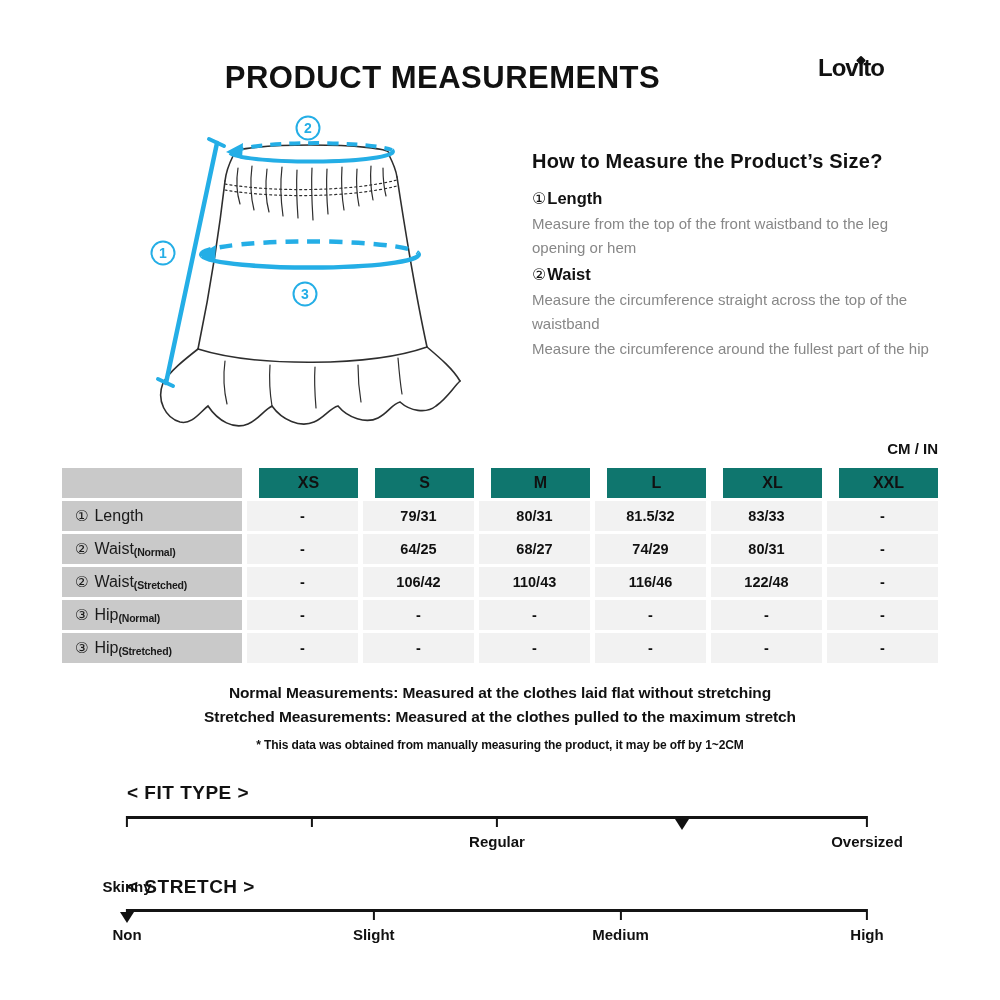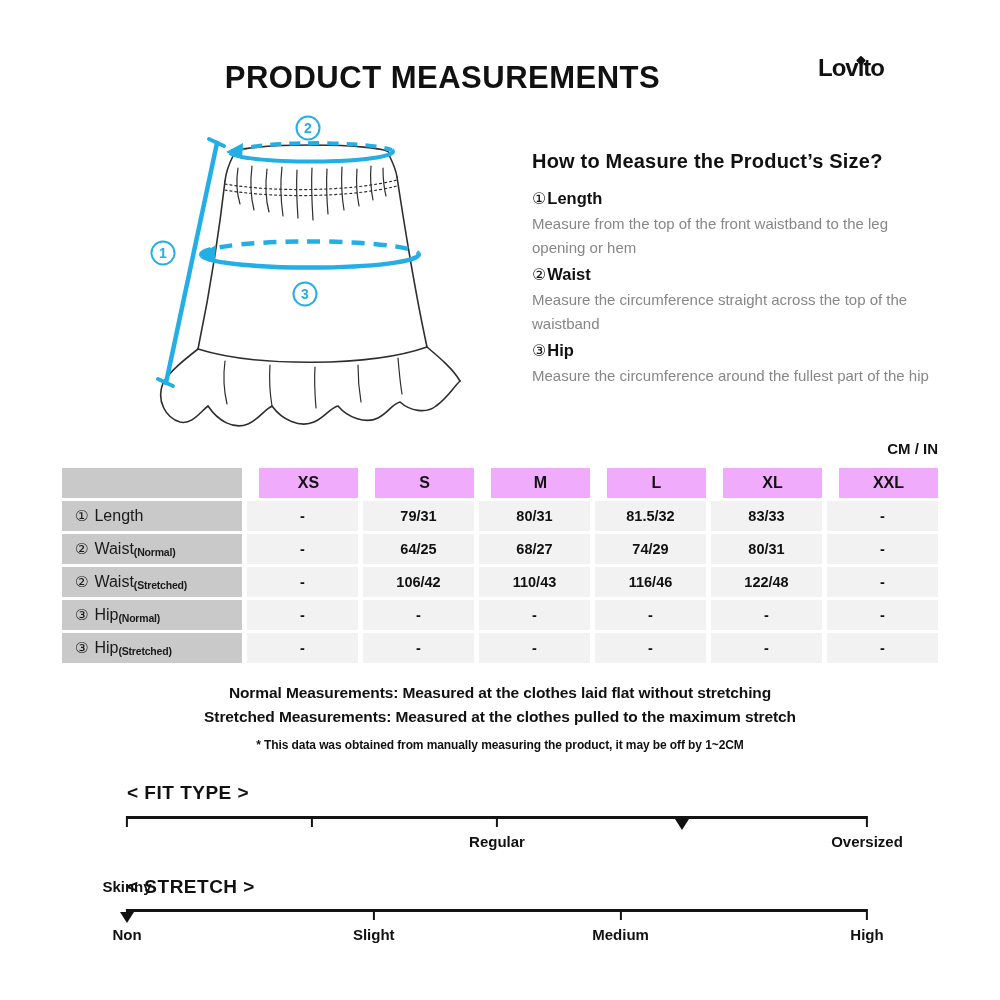--- a/index.html
+++ b/index.html
@@ -21,21 +21,21 @@
   .howto .term { font-size:16.5px; font-weight:700; line-height:26px; }
   .howto .term .cnum { font-size:16px; font-weight:400; margin-right:1px; }
   .howto .desc { font-size:15px; color:#878787; line-height:23.5px; margin-bottom:2px; }
 
   .unit-label { top:440px; right:62px; font-size:15px; font-weight:800; }
 
   
   .size-table { top:468px; left:62px; width:876px; display:grid;
     grid-template-columns:180px repeat(6,1fr); column-gap:5px; row-gap:3px; }
   .size-table .cell { height:30px; display:flex; align-items:center; justify-content:center; }
-  .size-table .head { background:#f0abfc; font-weight:700; font-size:16px;margin-left:12px; }
+  .size-table .head { background:#0f766e; font-weight:700; font-size:16px;margin-left:12px; }
   .size-table .corner { background:#c9c9c9; }
   .size-table .rowlabel { background:#c9c9c9; justify-content:flex-start; padding-left:13px;
     font-size:16px; font-weight:400; color:#1a1a1a; }
   .size-table .rowlabel .cnum { margin-right:6px; font-size:15px; }
   .size-table .rowlabel .sub { font-size:10.5px; font-weight:700; position:relative; top:3px; letter-spacing:-.2px; }
   .size-table .val { background:#f2f2f2; font-weight:700; font-size:14.5px; }
 
   
   .notes { top:681px; left:0; width:1000px; text-align:center;
     font-size:15.5px; font-weight:700; line-height:24px; letter-spacing:-.1px; }
@@ -122,21 +122,20 @@
   </g>
 </svg>
 
 <div class="abs howto">
   <h2>How to Measure the Product’s Size?</h2>
   <div>
       <div class="term"><span class="cnum">①</span><span>Length</span></div>
       <div class="desc">Measure from the top of the front waistband to the leg opening or hem</div>
       <div class="term"><span class="cnum">②</span><span>Waist</span></div>
       <div class="desc">Measure the circumference straight across the top of the waistband</div>
-      <div class="term"><span class="cnum">③</span><span>Hip</span></div>
       <div class="desc">Measure the circumference around the fullest part of the hip</div>
     </div>
 </div>
 
 <div class="abs unit-label">CM / IN</div>
 
 <div class="abs size-table">
     <div class="cell corner"></div>
     <div class="cell head">XS</div>
     <div class="cell head">S</div>

